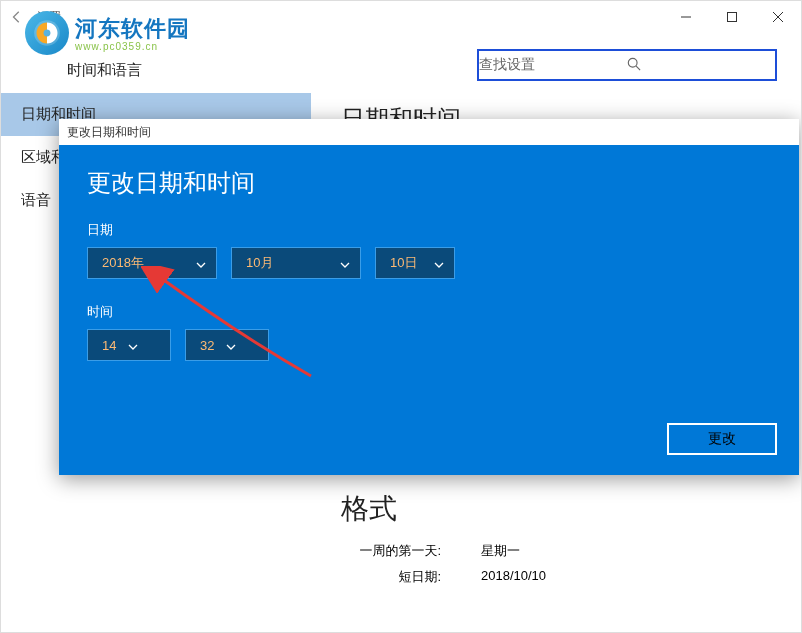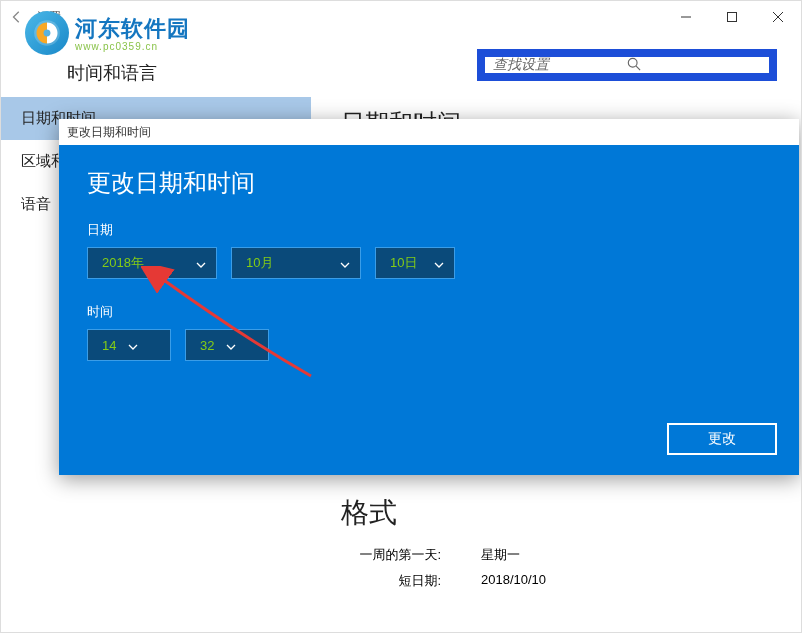--- a/index.html
+++ b/index.html
@@ -15,22 +15,22 @@
     
     
     .watermark { position: absolute; top: 10px; left: 24px; z-index: 50; pointer-events: none; display: flex; align-items: center; gap: 6px; }
     .watermark-icon { width: 44px; height: 44px; border-radius: 50%; background: linear-gradient(135deg,#4bb8e8,#1988c8); display:flex;align-items:center;justify-content:center;}
     .watermark-icon svg { width:28px; height:28px;}
     .watermark-text-top { font-size: 22px; font-weight: bold; color: #1476c0; letter-spacing: 1px; }
     .watermark-text-bot { font-size: 10px; color: #8ac34a; margin-top:-3px; letter-spacing: 1px;}
     
     
     .header-row { display: flex; align-items: flex-start; padding: 8px 24px 12px 24px; }
-    .page-subtitle { font-size: 18px; color: #222; padding-top: 20px; padding-left: 42px; }
-    .search-box { margin-left: auto; width: 300px; height: 32px; border: 8px solid #1d4ed8; display: flex; align-items: center; padding: 0 8px; margin-top: 8px; font-style: italic; }
+    .page-subtitle { font-size: 15px; color: #222; padding-top: 20px; padding-left: 42px; }
+    .search-box { margin-left: auto; width: 300px; height: 32px; border: 2px solid #1d4ed8; display: flex; align-items: center; padding: 0 0; margin-top: 8px; }
     .search-box span { font-size: 14px; color: #666; flex: 1; }
     .search-box .search-icon { color: #555; }
     
     
     .content-area { display: flex; height: calc(100% - 90px); }
     .sidebar { width: 330px; }
     .sidebar-item { padding: 12px 20px; font-size: 15px; color: #222; cursor: pointer; }
     .sidebar-item.active { background: #a8c8e8; }
     
     
@@ -45,27 +45,27 @@
     
     .divider-in-main { border: none; border-top: 1px solid #ccc; margin: 0 0 10px 0; width: 430px; }
     
     
     .dialog { position: absolute; left: 58px; top: 118px; width: 740px; height: 356px; background: #0078d7; box-shadow: 0 4px 20px rgba(0,0,0,0.4); z-index: 100; }
     .dialog-titlebar { background: #fff; height: 26px; display: flex; align-items: center; padding: 0 8px; font-size: 12px; color: #333; }
     .dialog-body { padding: 22px 28px; color: #fff; }
     .dialog-heading { font-size: 24px; font-weight: 300; margin-bottom: 22px; }
     .field-label { font-size: 13px; margin-bottom: 8px; }
     .dropdown-row { display: flex; gap: 14px; margin-bottom: 24px; }
-    .dropdown { background: #0a4a7a; border: 1px solid #3a9de8; height: 32px; display: flex; align-items: center; padding: 0 10px 0 14px; font-size: 13px; color: #84cc16; cursor: pointer; gap: 12px; }
+    .dropdown { background: #0a4a7a; border: 1px solid #3a9de8; height: 32px; display: flex; align-items: center; padding: 0 10px 0 14px; font-size: 13px; color: #fdba74; cursor: pointer; gap: 12px; }
     .dropdown.w1 { width: 84px; }
     .dropdown.w2 { width: 130px; justify-content: space-between; }
     .dropdown.w3 { width: 80px; justify-content: space-between; }
     .chevron { display:inline-block; }
     .dialog-footer { position: absolute; bottom: 20px; right: 22px; display: flex; gap: 10px; }
-    .dialog-btn { width: 110px; height: 32px; border: 2px solid #fff; background: transparent; color: #ffffff; font-size: 14px; display: flex; align-items: center; justify-content: center; cursor: pointer; }
+    .dialog-btn { width: 110px; height: 32px; border: 2px solid #fff; background: transparent; color: #000000; font-size: 14px; display: flex; align-items: center; justify-content: center; cursor: pointer; }
     
     
     .arrow { position: absolute; left: 140px; top: 265px; z-index: 200; pointer-events: none; }
     
     
     .scroll-chevrons { position: absolute; right: 10px; top: 380px; display: flex; flex-direction: column; gap: 2px; color: #999; }
   </style>
 </head>
 <body>
 

